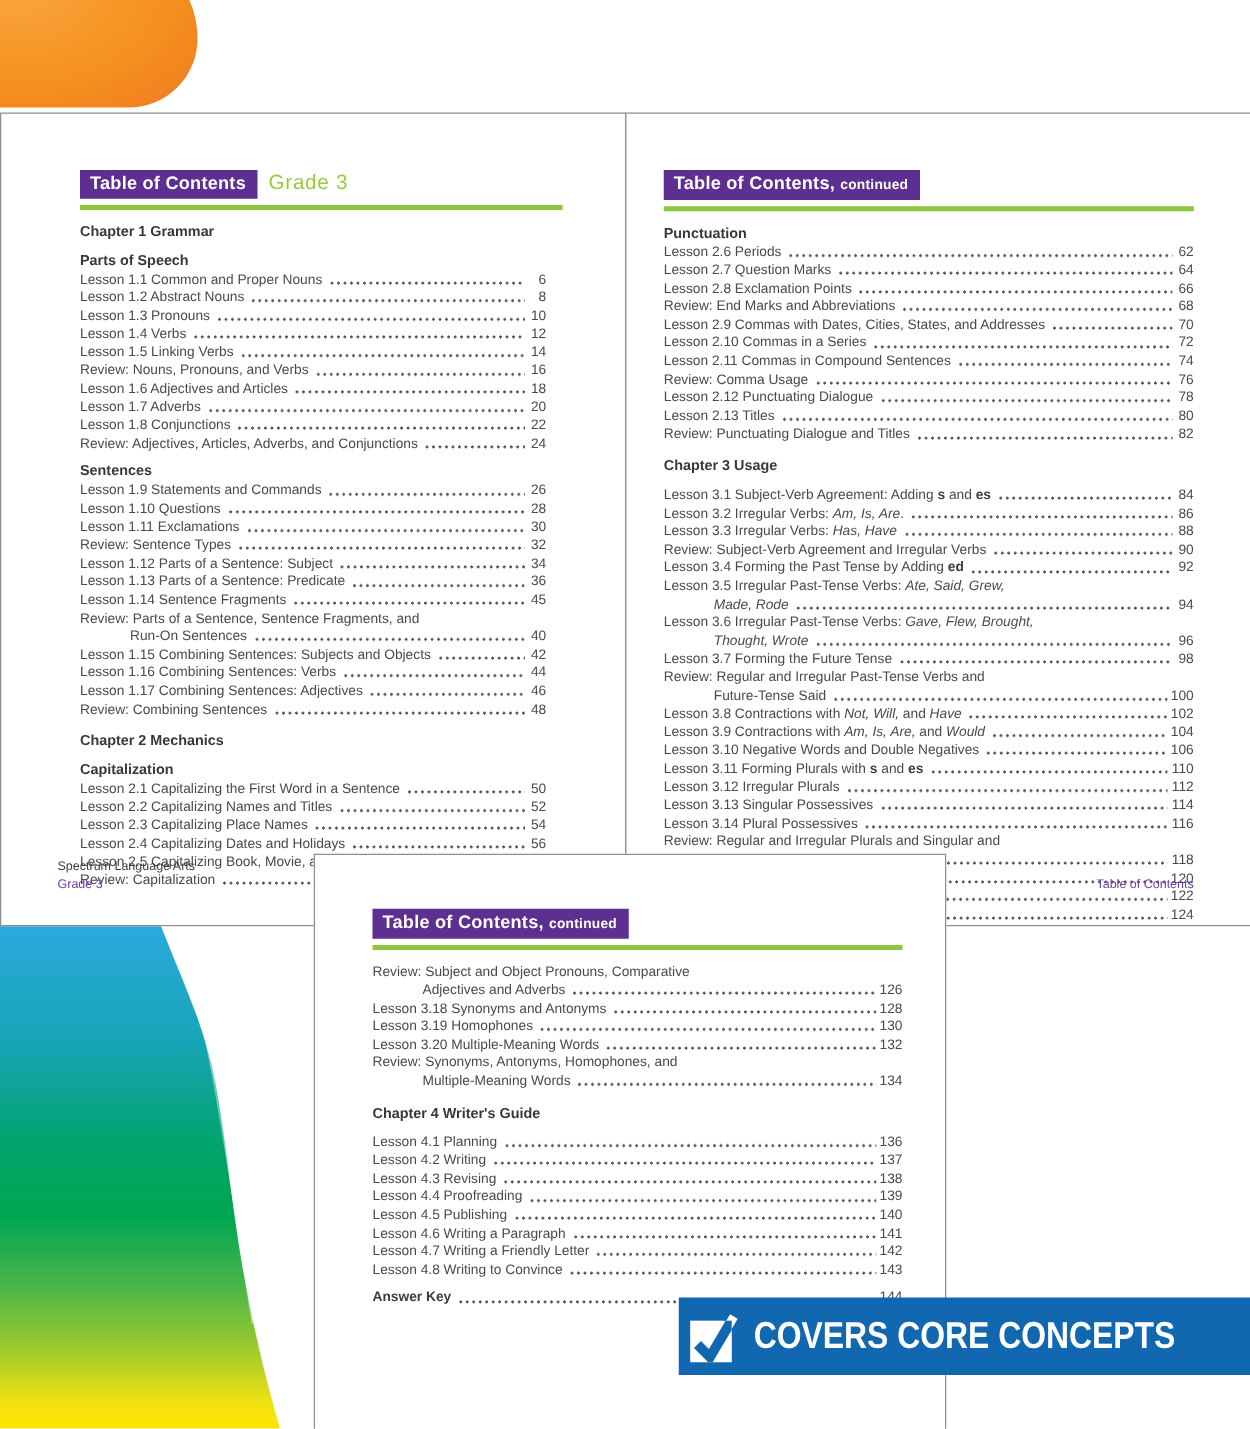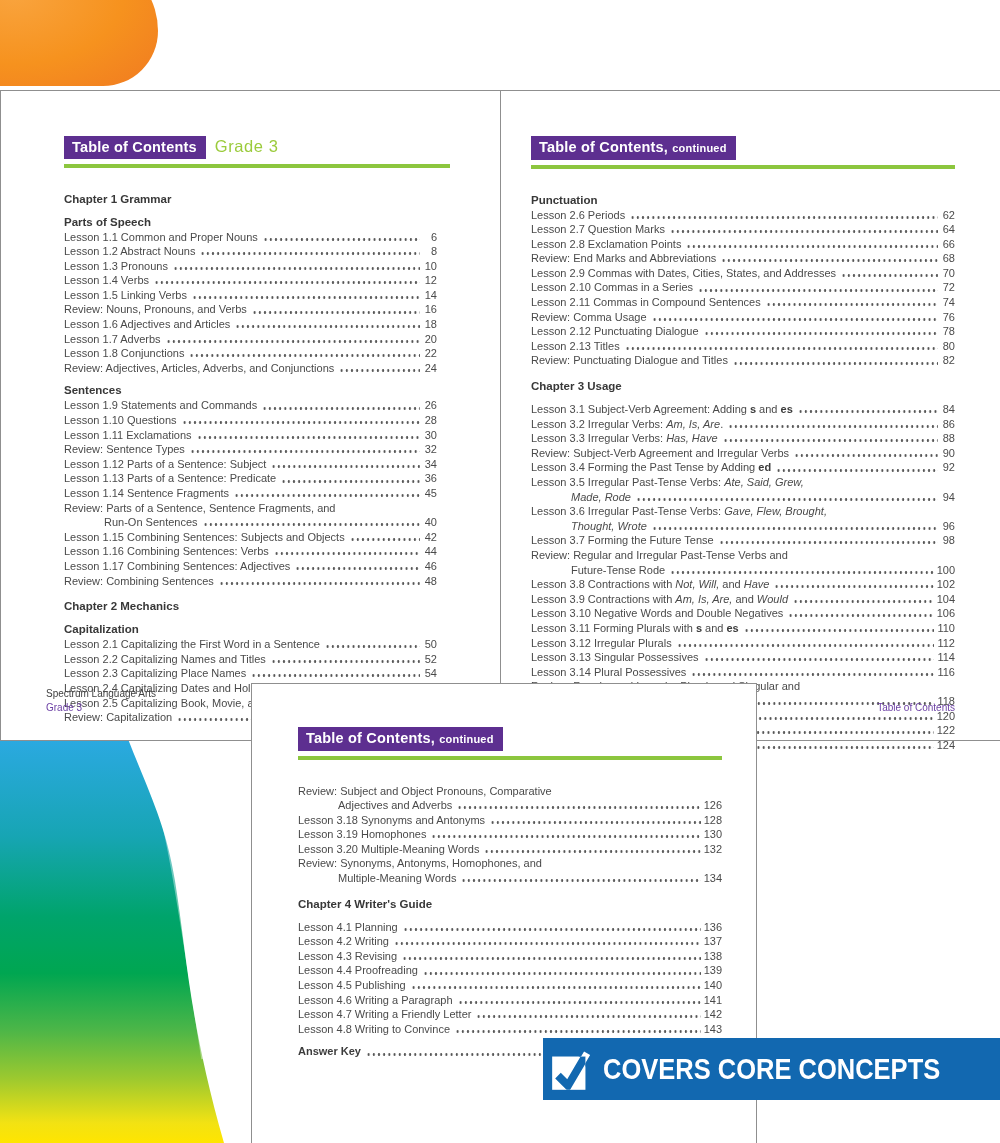--- a/index.html
+++ b/index.html
@@ -23,21 +23,21 @@
   .toc-head{margin-top:45px;white-space:nowrap;}
   .badge{background:#5d2f90;color:#fff;font-weight:700;font-size:14.5px;line-height:14px;
          padding:4px 9px 5px 8px;display:inline-block;letter-spacing:.2px;}
   .badge .sm{font-size:11px;}
   .badge .sm:empty{display:none;}
   .outside{color:#9bcb3c;font-size:16.5px;margin-left:9px;letter-spacing:.6px;}
   .outside:empty{display:none;}
   .rule{height:3.5px;background:#8cc63e;margin:5px -13px 0 0;}
   .page-bottom .rule,.page-right .rule{margin-right:0;}
   
-  .toc-body{margin-top:24px;font-size:11px;color:#4a4a4a;}
+  .toc-body{margin-top:11px;font-size:11px;color:#4a4a4a;}
   .chap{font-weight:700;color:#383838;font-size:11.5px;line-height:15px;margin:11px 0 8px;}
   .grp{font-weight:700;color:#383838;font-size:11.5px;line-height:15px;margin-top:8px;}
   .row{display:flex;line-height:14.6px;white-space:nowrap;}
   .row .t i{}
   .row .t b{font-weight:700;color:#3c3c3c;}
   .t.ind{margin-left:40px;}
   .leader{flex:1 1 auto;min-width:8px;margin:0 3px 0 5px;align-self:stretch;
     background-image:radial-gradient(circle,#555 1.05px,rgba(0,0,0,0) 1.35px);
     background-size:5.2px 3px;background-repeat:repeat-x;
     background-position:left calc(100% - 3.5px);}
@@ -342,21 +342,21 @@
       </div>
       <div class="row">
         <span class="t">Lesson 3.7 Forming the Future Tense</span>
         <span class="leader"></span>
         <span class="pg">98</span>
       </div>
       <div class="row">
         <span class="t">Review: Regular and Irregular Past-Tense Verbs and</span>
       </div>
       <div class="row">
-        <span class="t ind">Future-Tense Rode</span>
+        <span class="t ind">Future-Tense Said</span>
         <span class="leader"></span>
         <span class="pg">100</span>
       </div>
       <div class="row">
         <span class="t">Lesson 3.8 Contractions with <i>Not, Will,</i> and <i>Have</i></span>
         <span class="leader"></span>
         <span class="pg">102</span>
       </div>
       <div class="row">
         <span class="t">Lesson 3.9 Contractions with <i>Am, Is, Are,</i> and <i>Would</i></span>

